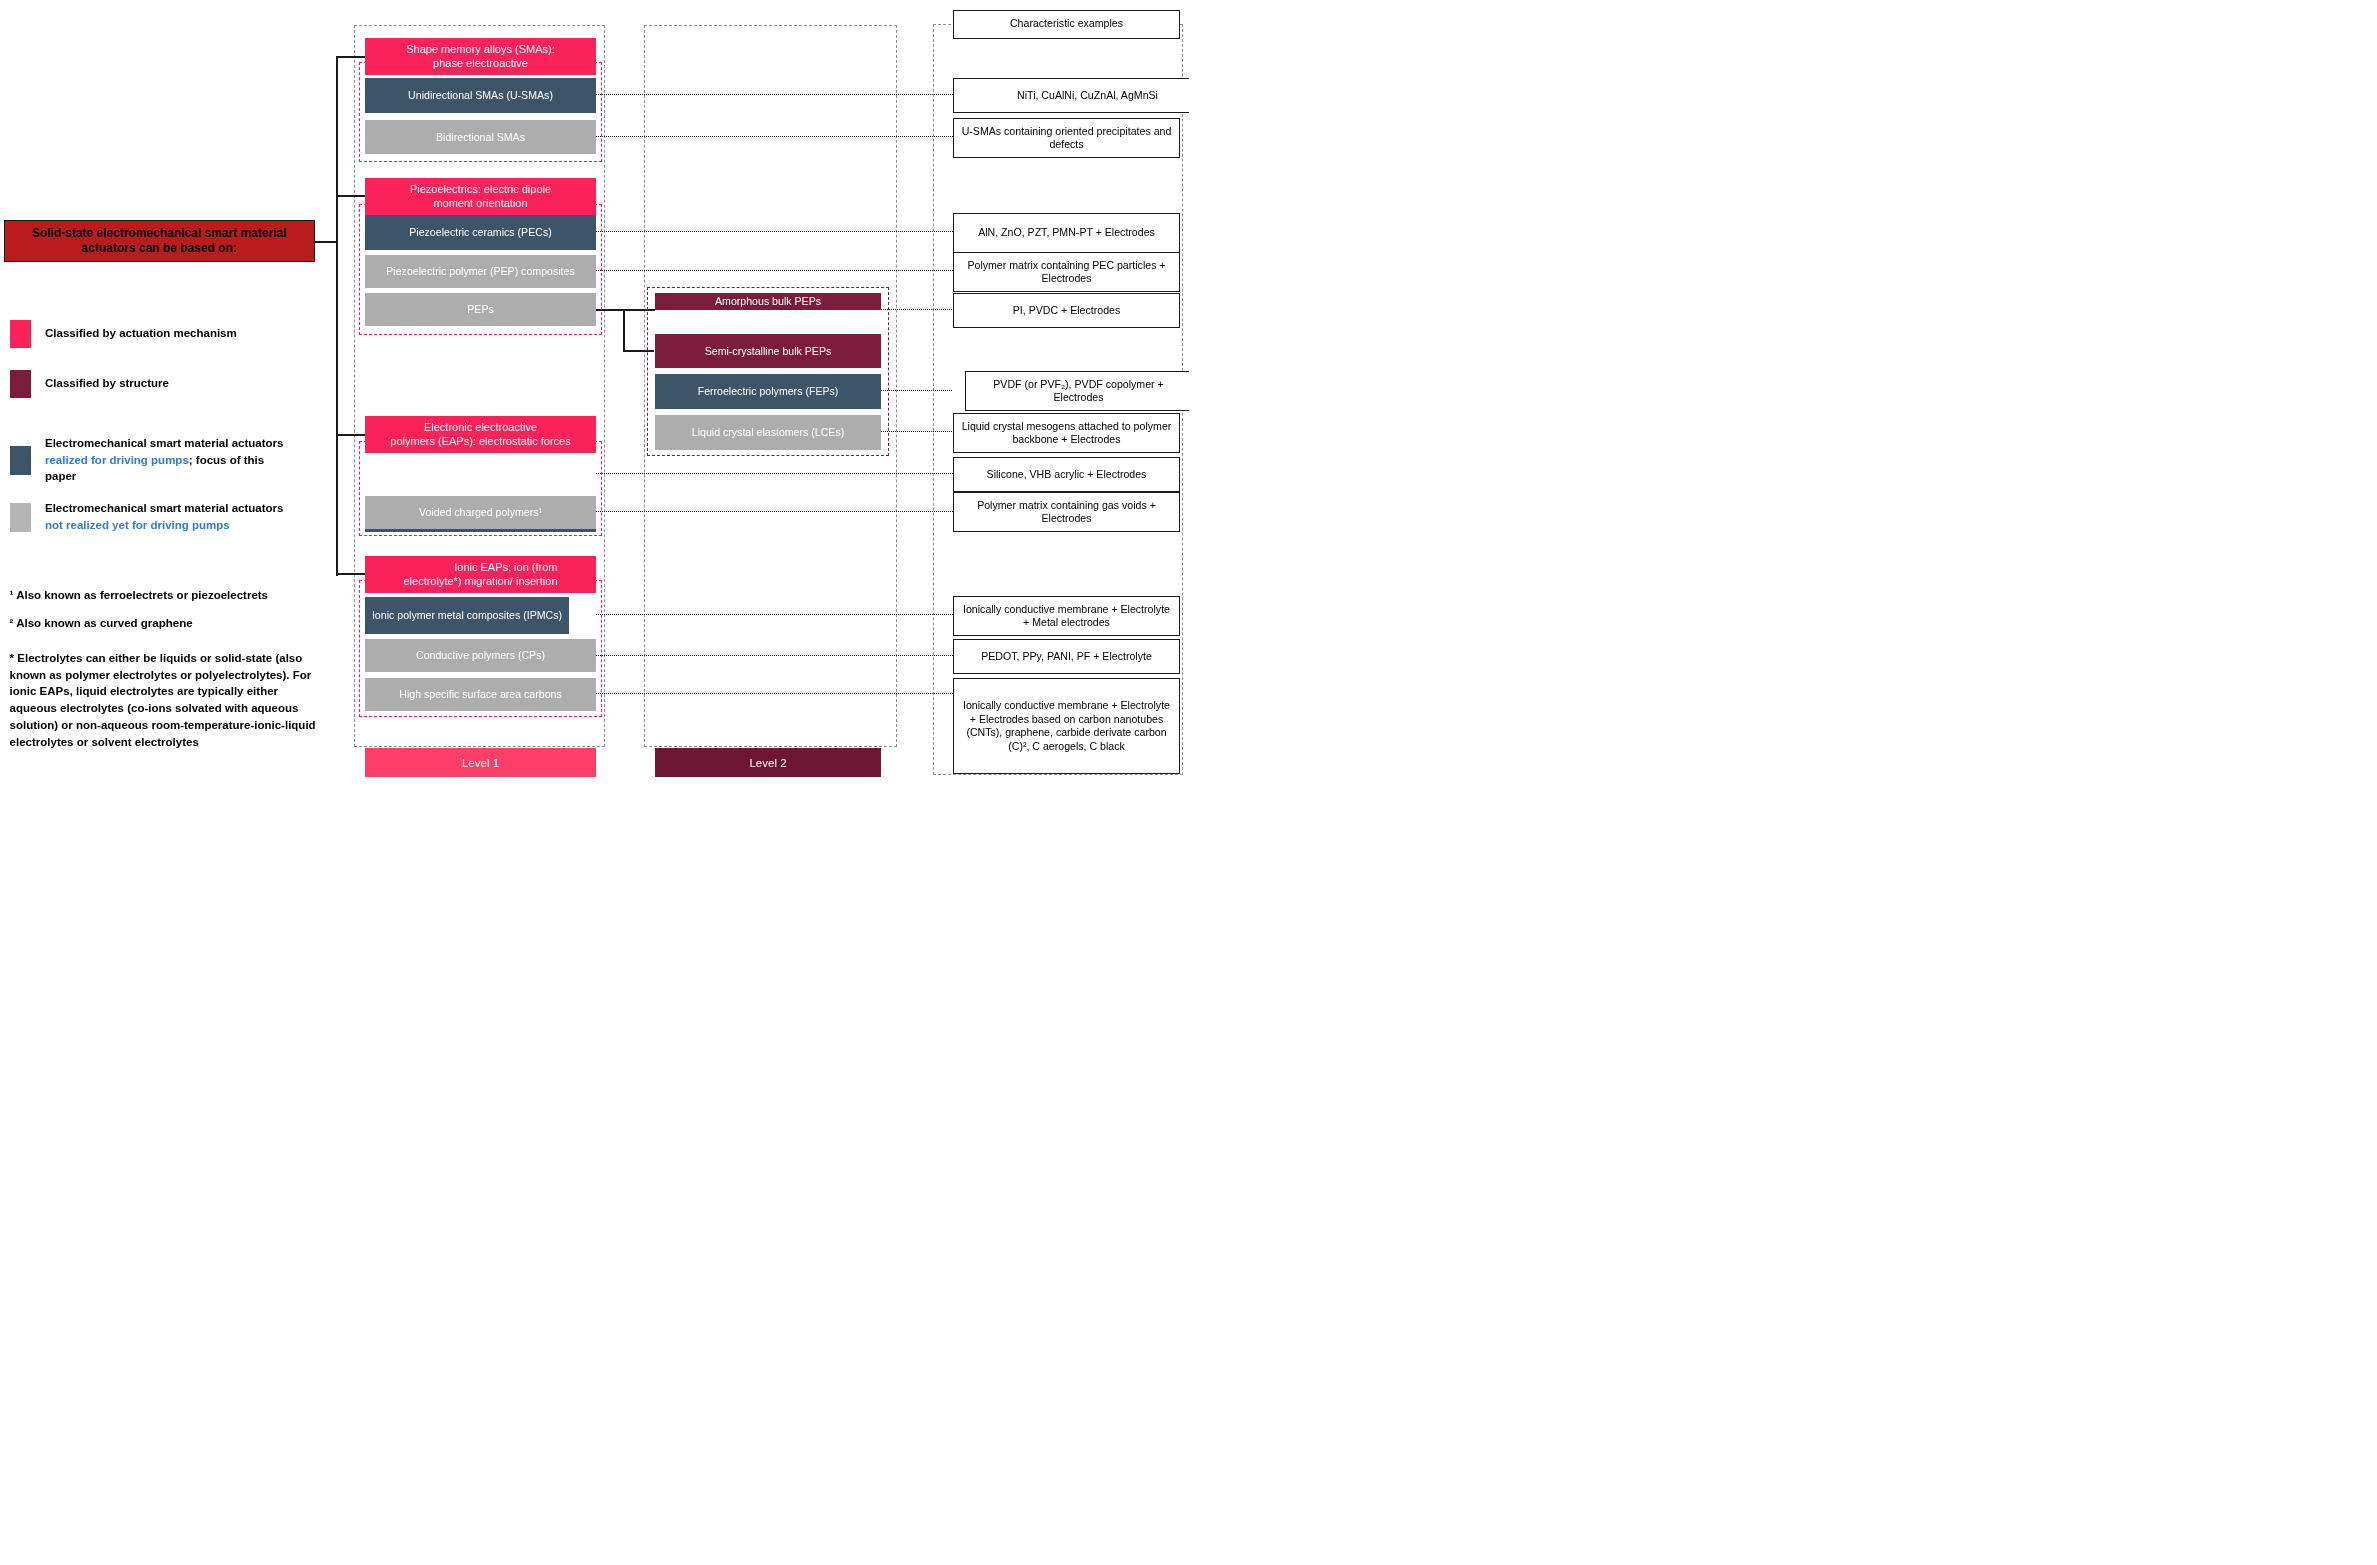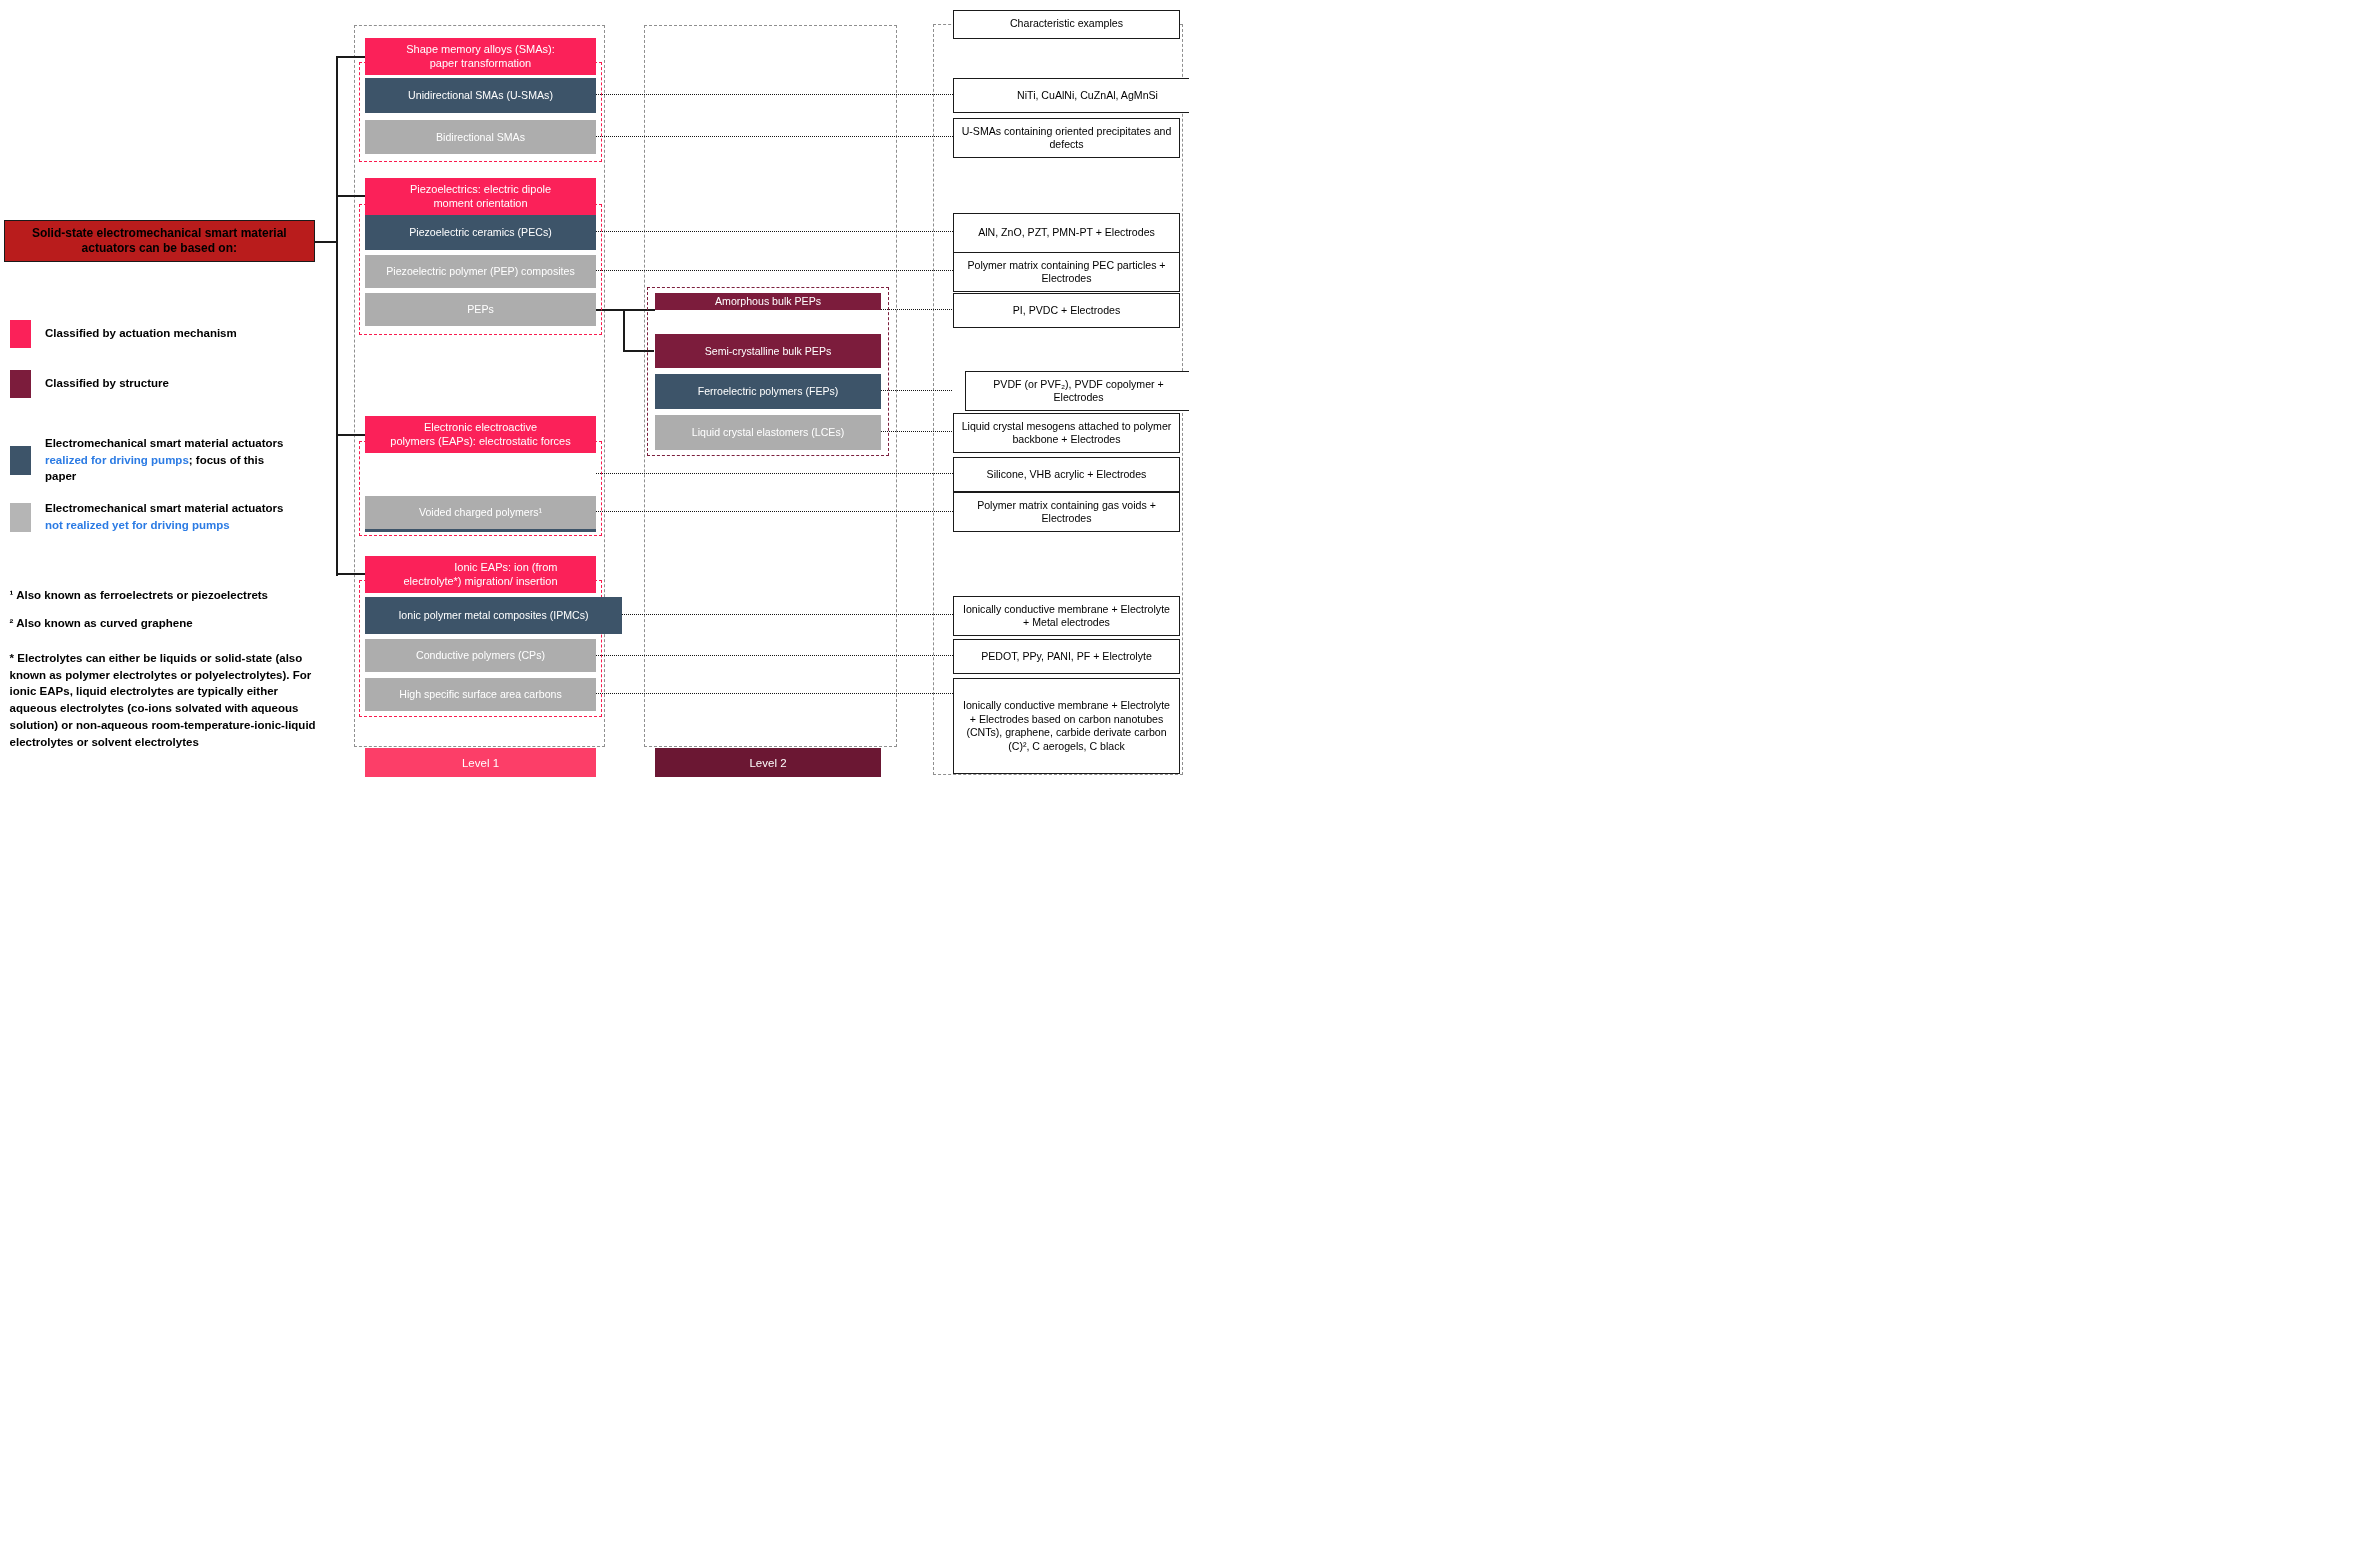--- a/index.html
+++ b/index.html
@@ -78,21 +78,21 @@
   <div class="fn" style="left:9.6px;top:587px;width:320px;">¹ Also known as ferroelectrets or piezoelectrets</div>
   <div class="fn" style="left:9.6px;top:615px;width:320px;">² Also known as curved graphene</div>
   <div class="fn" style="left:9.6px;top:650px;width:315px;">* Electrolytes can either be liquids or solid-state (also known as polymer electrolytes or polyelectrolytes). For ionic EAPs, liquid electrolytes are typically either aqueous electrolytes (co-ions solvated with aqueous solution) or non-aqueous room-temperature-ionic-liquid electrolytes or solvent electrolytes</div>
 
   <div class="dashcol" style="left:354px;top:25px;width:251px;height:722px;"></div>
 
   <div class="reddash" style="left:359px;top:62px;width:243px;height:100px;"></div>
   <div class="box pink hdr" style="left:365px;top:38px;width:231px;height:37px;">
     <span>
         <span style="display:block;">Shape memory alloys (SMAs):</span>
-        <span style="display:block;">paper transformation</span>
+        <span style="display:block;">phase electroactive</span>
       </span>
   </div>
   <div class="box blue bx" style="left:365px;top:78px;width:231px;height:35px;">
     <span>Unidirectional SMAs (U-SMAs)</span>
   </div>
   <div class="box grayb bx" style="left:365px;top:120px;width:231px;height:34px;">
     <span>Bidirectional SMAs</span>
   </div>
 
   <div class="reddash" style="left:359px;top:204px;width:243px;height:131px;"></div>
@@ -126,21 +126,21 @@
     <span>Voided charged polymers¹</span>
   </div>
 
   <div class="reddash" style="left:359px;top:580px;width:243px;height:137px;"></div>
   <div class="box pink hdr" style="left:365px;top:556px;width:231px;height:37px;">
     <span>
         <span style="display:block;text-align:right;">Ionic EAPs: ion (from</span>
         <span style="display:block;">electrolyte*) migration/ insertion</span>
       </span>
   </div>
-  <div class="box blue bx" style="left:365px;top:597px;width:257px;height:37px;">
+  <div class="box blue bx" style="left:365px;top:597px;width:204px;height:37px;">
     <span>Ionic polymer metal composites (IPMCs)</span>
   </div>
   <div class="box grayb bx" style="left:365px;top:639px;width:231px;height:33px;">
     <span>Conductive polymers (CPs)</span>
   </div>
   <div class="box grayb bx" style="left:365px;top:678px;width:231px;height:33px;">
     <span>High specific surface area carbons</span>
   </div>
 
   <div class="box l1label lvl" style="left:365px;top:748px;width:231px;height:29px;">

